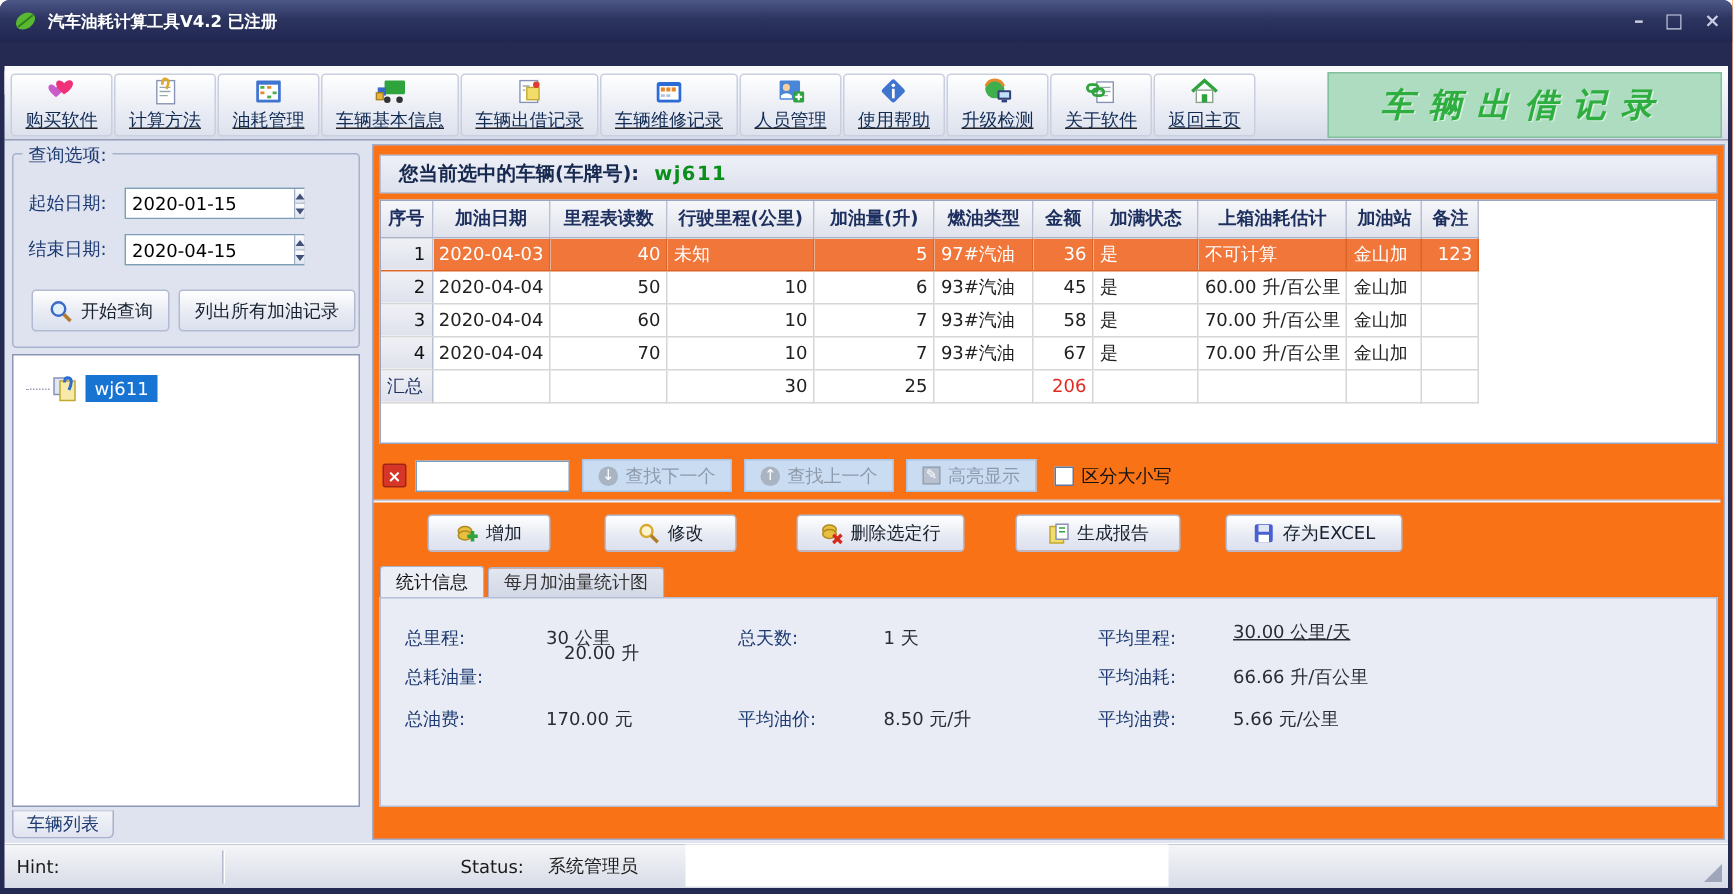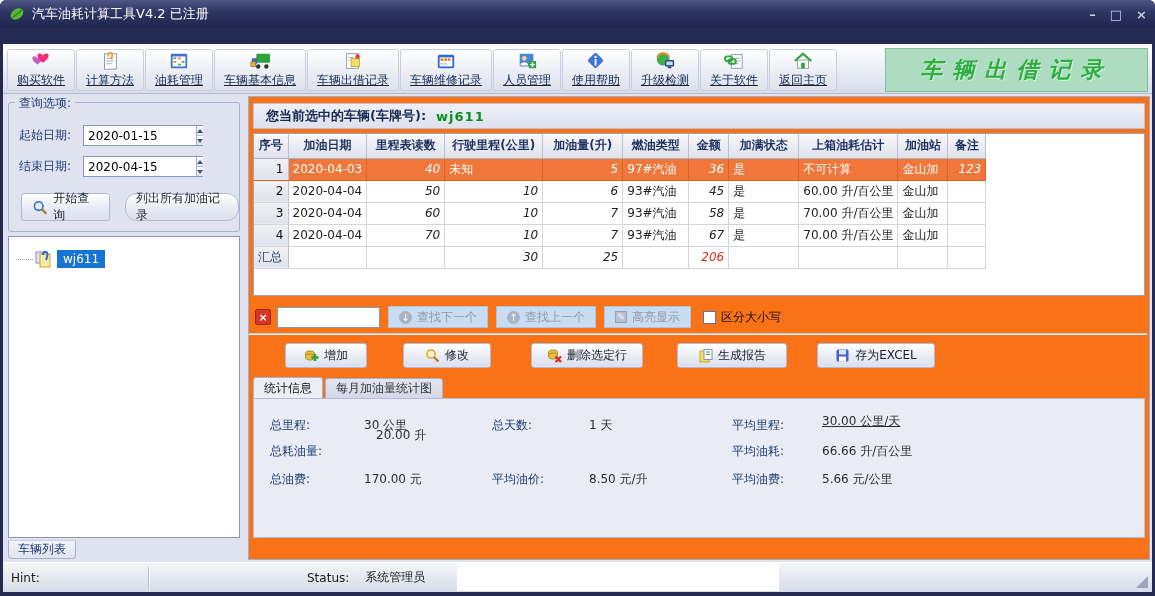--- a/index.html
+++ b/index.html
@@ -4,21 +4,21 @@
 <style>
   * { margin:0; padding:0; box-sizing:border-box; }
   html,body { width:1155px; height:596px; }
   body { font-family:"DejaVu Sans","Liberation Sans",sans-serif; font-size:12px; color:#222; }
   .window { position:relative; width:1155px; height:596px; background:#242a52; border-radius:6px 6px 0 0; overflow:hidden; }
 
   
   .titlebar { position:absolute; left:0; top:0; width:1155px; height:28px;
     background:linear-gradient(#4d5888,#2c3460 45%,#202650); border-radius:6px 6px 0 0;
     display:flex; align-items:center; padding:0 8px; }
-  .titlebar .title { color:#fff; font-weight:normal; font-size:13px; margin-left:6px; }
+  .titlebar .title { color:#fff; font-weight:bold; font-size:11px; margin-left:6px; }
   .win-controls { margin-left:auto; display:flex; gap:14px; color:#c7cde0; font-weight:bold; font-size:13px; }
   .win-controls span { cursor:default; }
 
   
   .menubar { position:absolute; left:3px; top:44px; width:1149px; height:19px;
     background:linear-gradient(#fafbfd,#dde1ec); display:flex; align-items:center; padding-left:6px;
     border-bottom:1px solid #c2c8da; }
   .menu-item { padding:1px 10px; color:#1b1b1b; }
 
   
@@ -73,21 +73,21 @@
   .veh-header .val { font-weight:bold; font-size:13px; color:#0a8f1a; margin-left:10px; letter-spacing:1px; }
 
   .table-wrap { position:absolute; left:4px; top:36px; width:892px; height:163px; background:#fff; border:1px solid #9aa5c2; overflow:hidden; }
   table.grid { border-collapse:collapse; table-layout:fixed; }
   table.grid td, table.grid th { height:22px; font-size:12px; font-weight:normal; overflow:hidden; white-space:nowrap;
     border-right:1px solid #d6d6d6; border-bottom:1px solid #d6d6d6; padding:0 4px; }
   table.grid th { height:24px; background:linear-gradient(#f6f7fa,#dfe2ec); color:#1d2f5e; font-weight:bold;
     border-right:1px solid #b9c0d3; border-bottom:1px solid #aab2c8; text-align:center; }
   .rowhdr { background:linear-gradient(#f0f1f6,#dfe2ec); font-weight:bold; color:#111; text-align:right;
     border-right:1px solid #b9c0d3 !important; }
-  td.num { text-align:right;font-style:italic; }
+  td.num { text-align:right; }
   td.txt { text-align:left; }
   tr.sel td { background:#f0763a; color:#fff; border-right-color:#db6527; border-bottom-color:#db6527; }
   tr.sel td.rowhdr { background:linear-gradient(#f0f1f6,#dfe2ec); color:#111; border-right-color:#b9c0d3; }
   .red { color:#e22b20; }
   tr.sum td { font-weight:normal; }
   tr.sum td.rowhdr { color:#1d2f5e; }
 
   .search-row { position:absolute; left:4px; top:206px; width:892px; height:28px; display:flex; align-items:center; }
   .x-btn { width:16px; height:16px; background:#d53627; border:1px solid #a32417; border-radius:2px;
     color:#fff; font-size:11px; font-weight:bold; display:flex; align-items:center; justify-content:center; margin-left:2px; }
@@ -294,21 +294,21 @@
         </span>
       </div>
       <div class="q-row" style="top:90px; left:12px;">
         <span class="btn">
           <svg width="17" height="17" viewBox="0 0 17 17">
             <circle cx="7" cy="7" r="4.5" fill="#dff0fb" stroke="#3a69c8" stroke-width="1.6"></circle>
             <line x1="10.5" y1="10.5" x2="15" y2="15" stroke="#b07c2c" stroke-width="2.4"></line>
           </svg>
           <span>开始查询</span>
         </span>
-        <span class="btn" style="margin-left:15px;border-radius:12px;">
+        <span class="btn" style="margin-left:6px;">
           <span>列出所有加油记录</span>
         </span>
       </div>
     </div>
 
     <div class="tree-panel">
       <div class="tree-item">
         <span class="tree-dots"></span>
         <svg width="20" height="20" viewBox="0 0 20 20">
           <rect x="2" y="3" width="9" height="11" fill="#dfe6f5" stroke="#8892b5"></rect>

